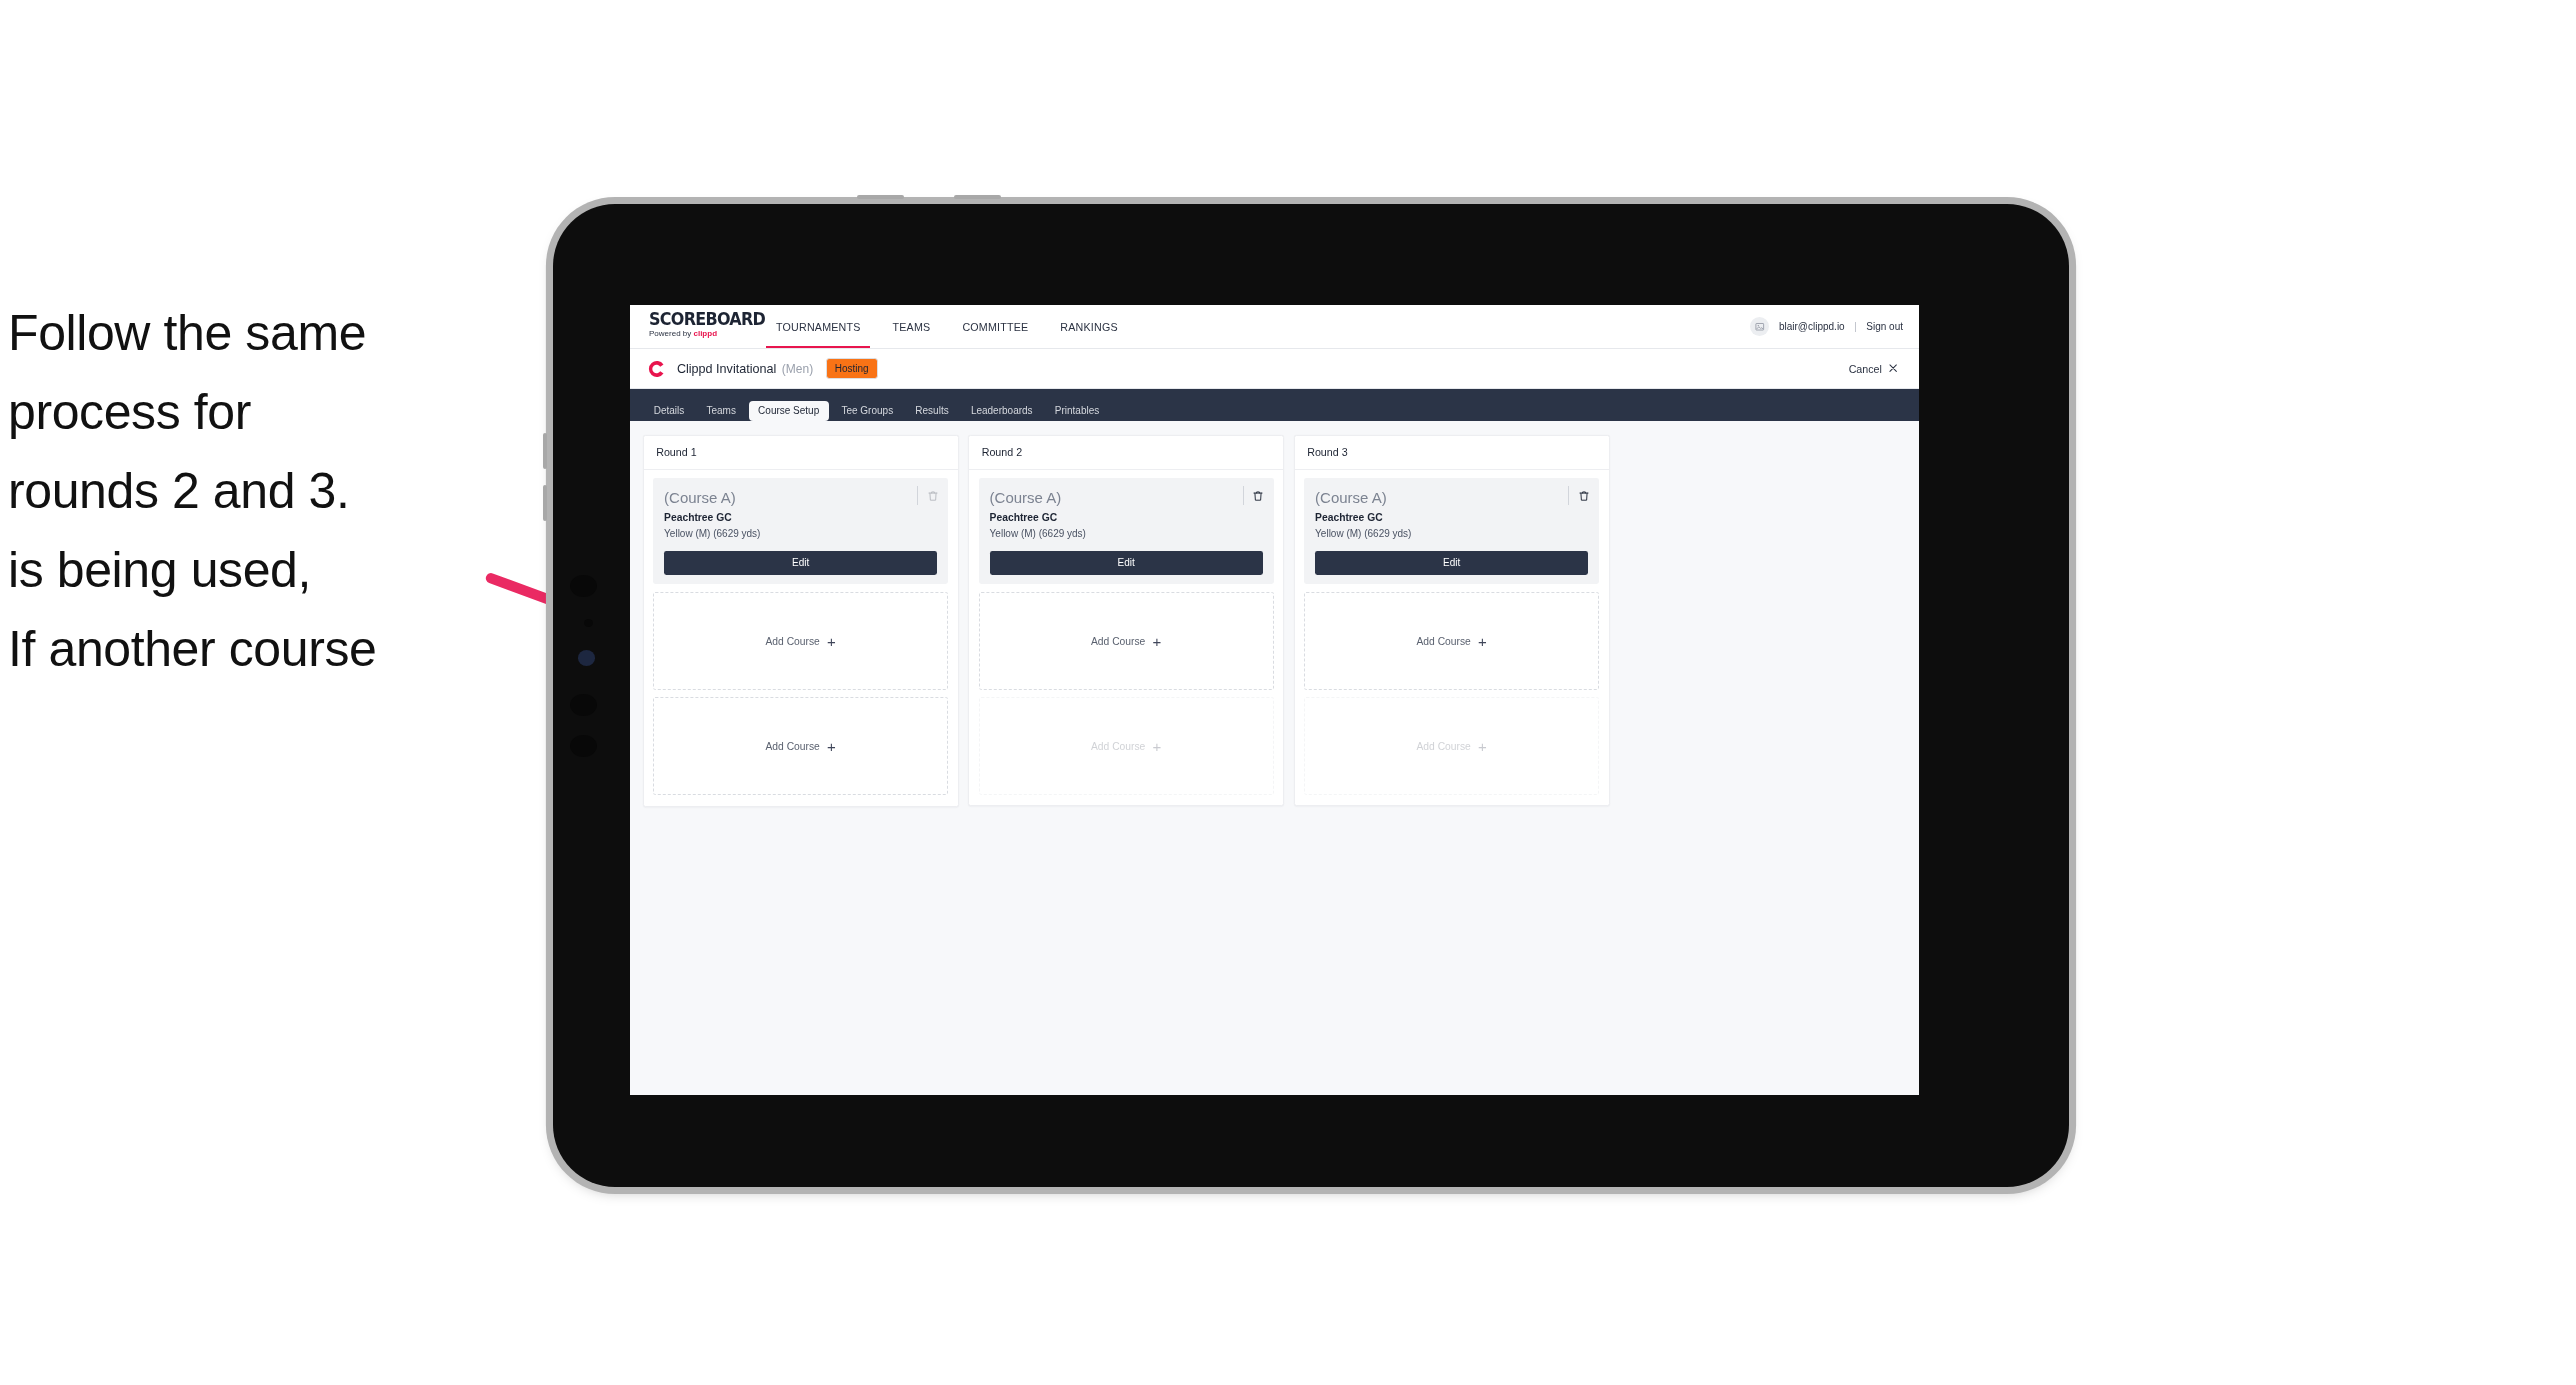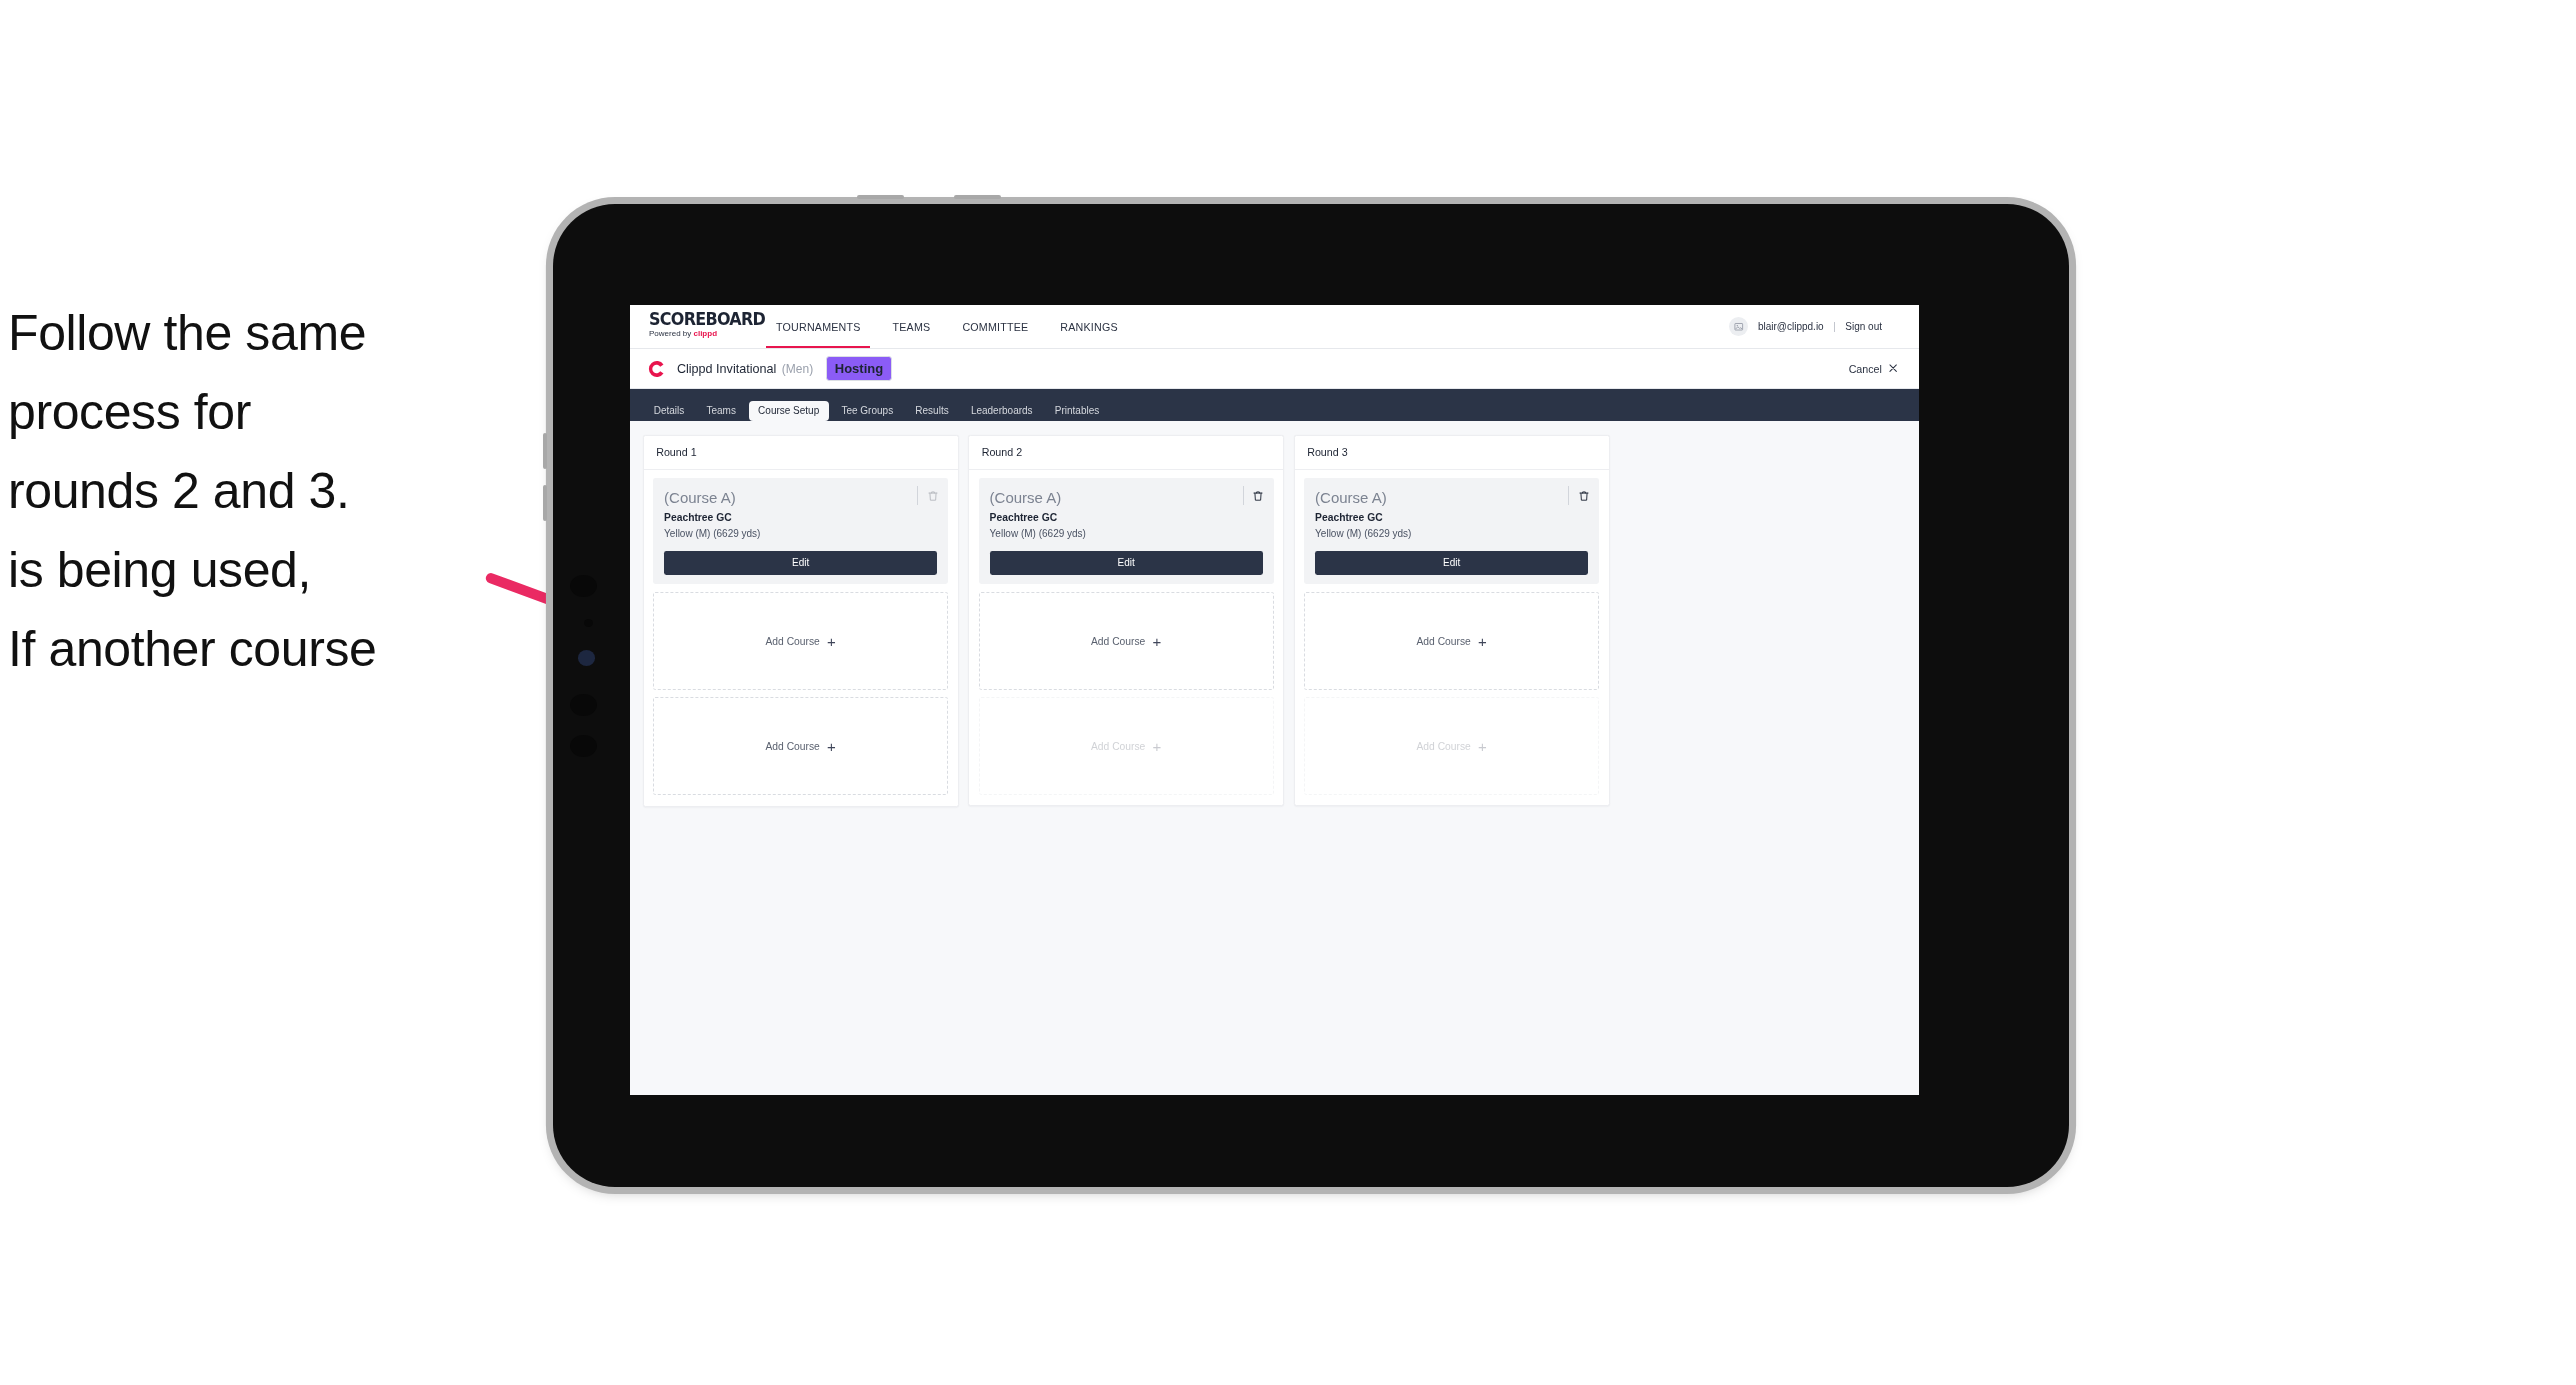--- a/index.html
+++ b/index.html
@@ -77,21 +77,21 @@
   .mainnav{display:flex;align-items:stretch;}
   .mainnav a{
     display:flex;align-items:center;padding:0 16px;
     font-size:10.7px;color:#2b3242;letter-spacing:0.2px;
     text-decoration:none;position:relative;
   }
   .mainnav a.active::after{
     content:"";position:absolute;left:6.3px;right:6.3px;bottom:0;height:2.4px;background:#e8154e;
   }
   .topright{
-    margin-left:auto;display:flex;align-items:center;gap:9.5px;padding-right:37px;
+    margin-left:auto;display:flex;align-items:center;gap:9.5px;padding-right:16px;
     font-size:10px;color:#2b3242;
   }
   .avatar{
     width:19px;height:19px;border-radius:50%;background:#eceef1;
     display:flex;align-items:center;justify-content:center;
   }
   .avatar svg{width:9.5px;height:9.5px;}
   .topright .sep{color:#b7bbc4;}
   .topright a{color:#2b3242;text-decoration:none;}
 
@@ -102,21 +102,21 @@
   }
   .c-logo{
     width:20px;height:20px;flex:none;margin-right:9.5px;
     display:flex;align-items:center;justify-content:center;
   }
   .c-logo svg{width:20px;height:20px;}
   .tour-name{font-size:12.6px;color:#1d2433;font-weight:400;}
   .tour-gender{font-size:12px;color:#9aa0ac;margin-left:5.5px;}
   .hosting-badge{
     margin-left:12.6px;border:0.8px solid #dcdfe4;border-radius:3.2px;
-    padding:4px 8px;font-size:13px;font-weight:700;color:#1d2433;background:#8b5cf6;
+    padding:4px 8px;font-size:10px;font-weight:400;color:#1d2433;background:#f97316;
   }
   .cancel-btn{
     margin-left:auto;display:flex;align-items:center;gap:6.3px;
     font-size:10.7px;color:#2b3242;cursor:pointer;
   }
   .cancel-btn svg{width:10.3px;height:10.3px;}
 
   
   .tabstrip{
     height:32px;background:#2b3447;display:flex;align-items:flex-end;padding:0 14.2px;gap:3.2px;

